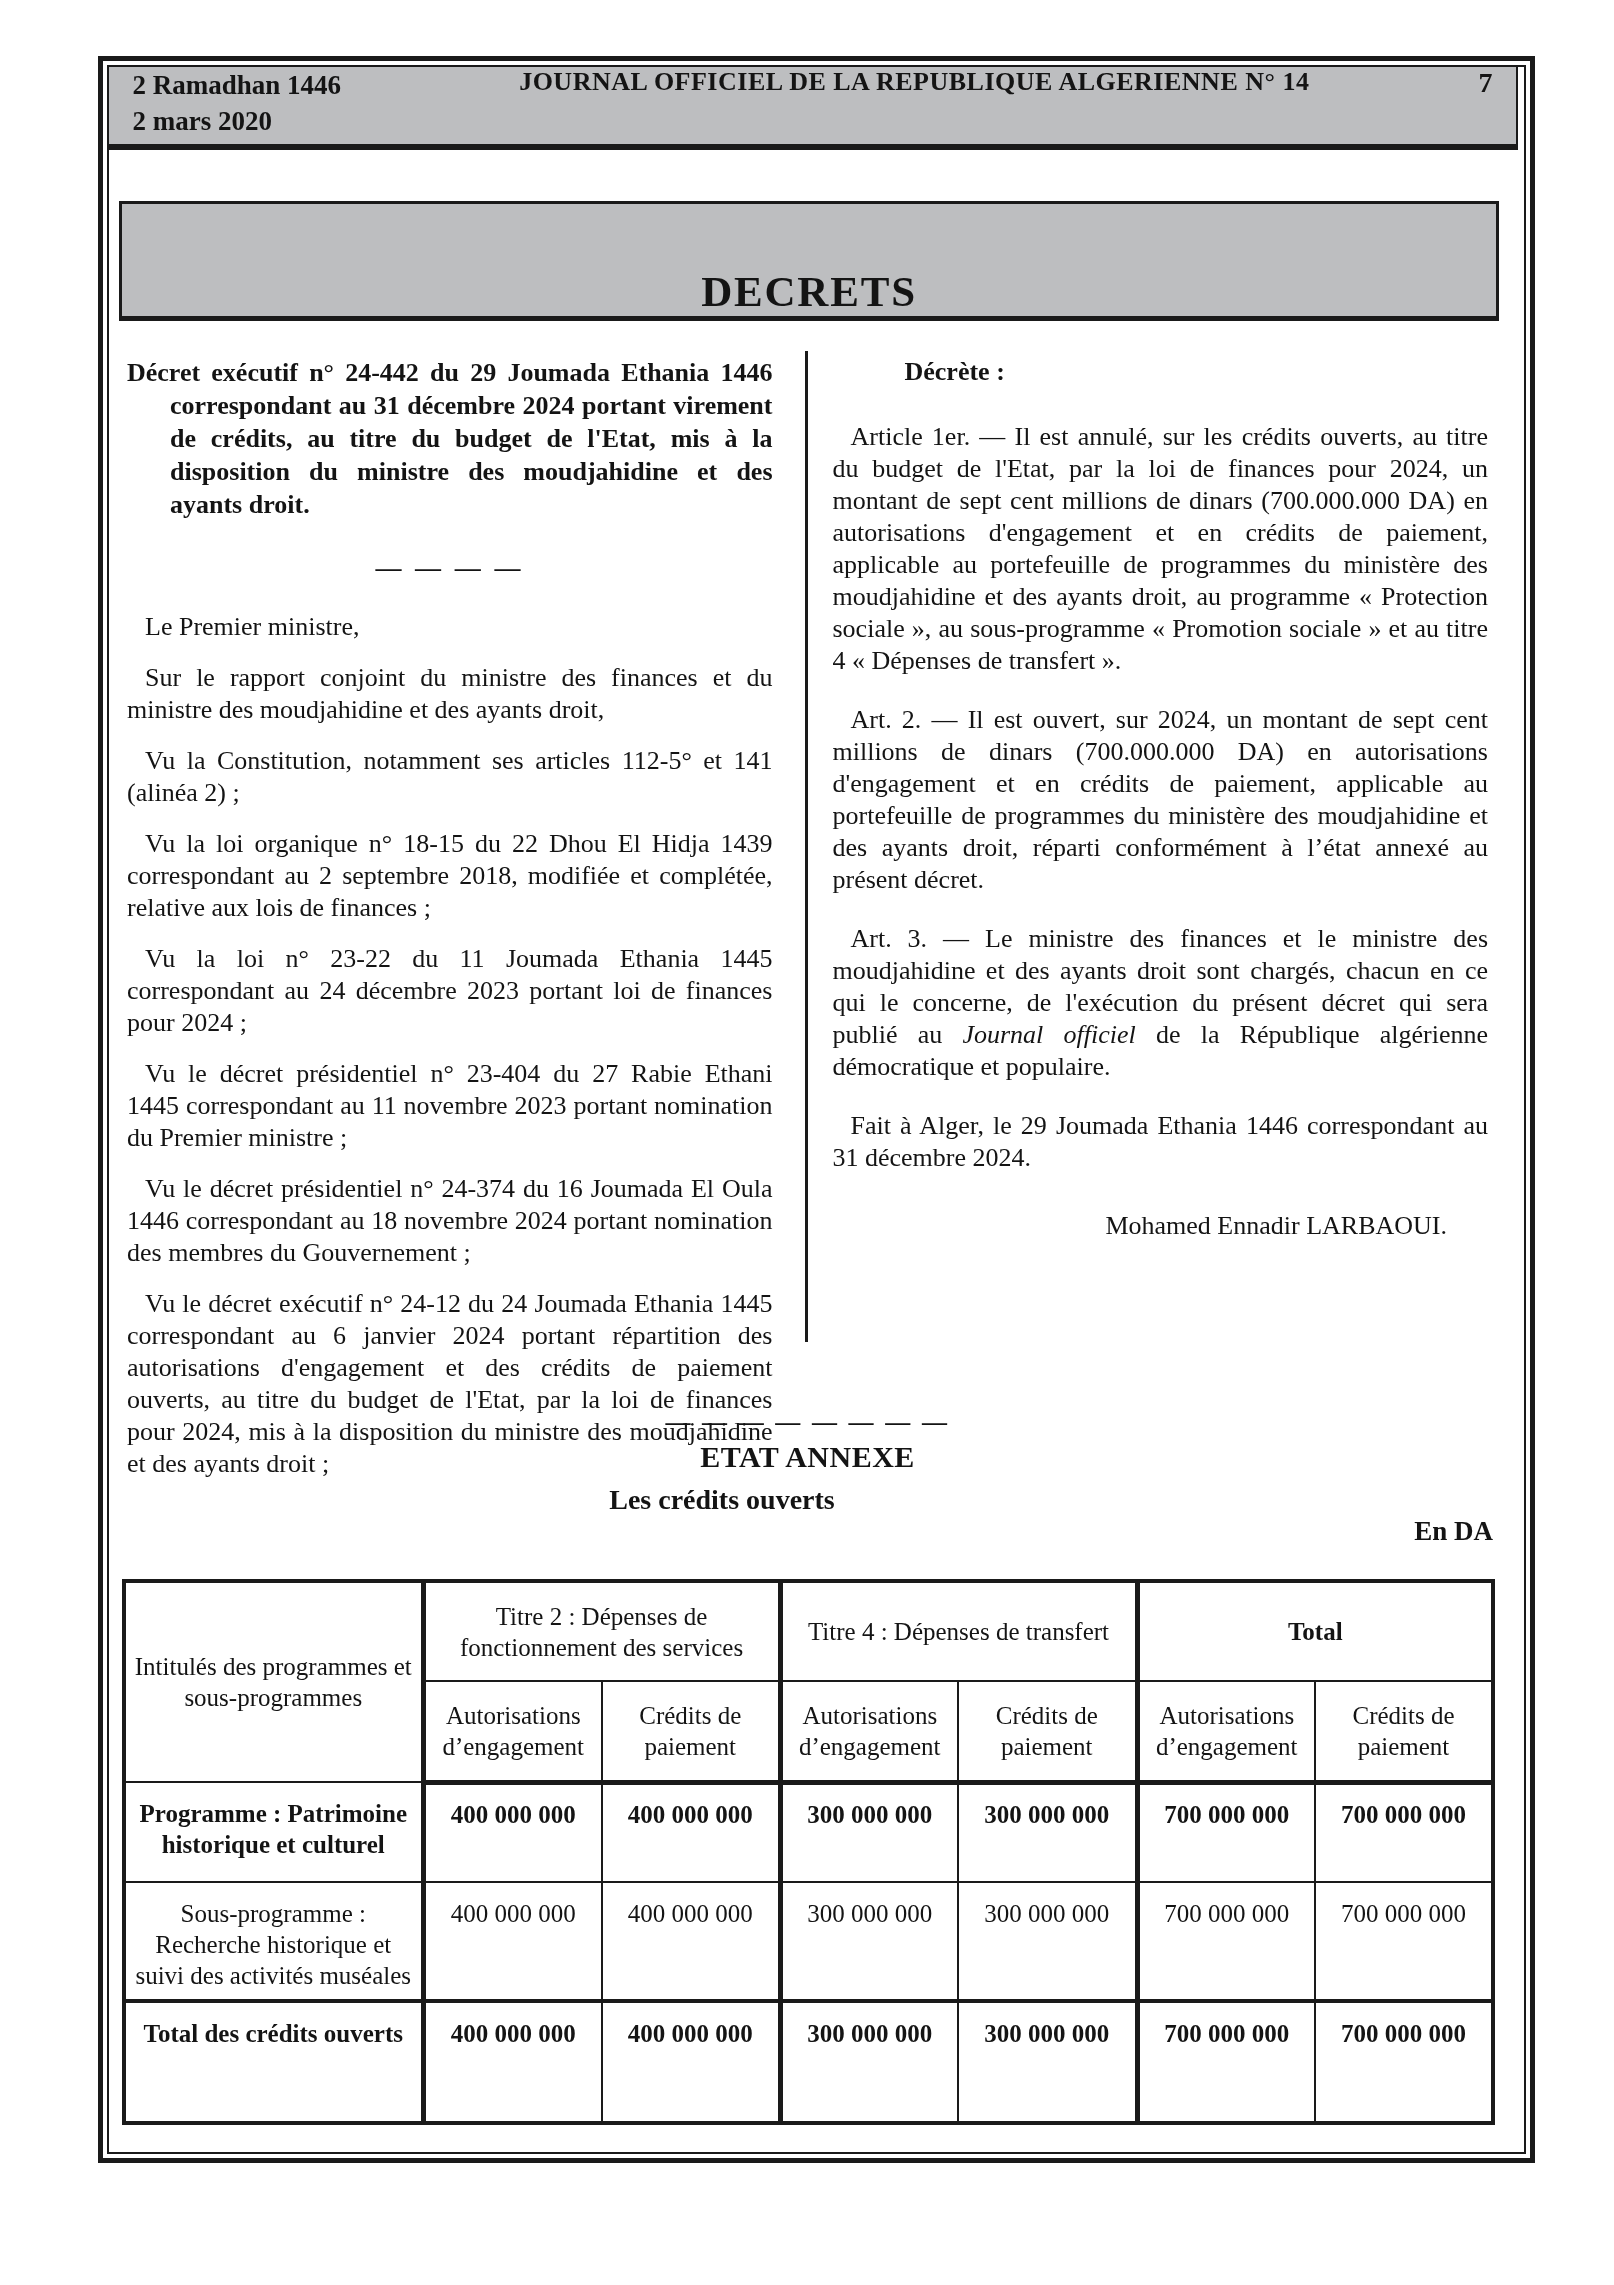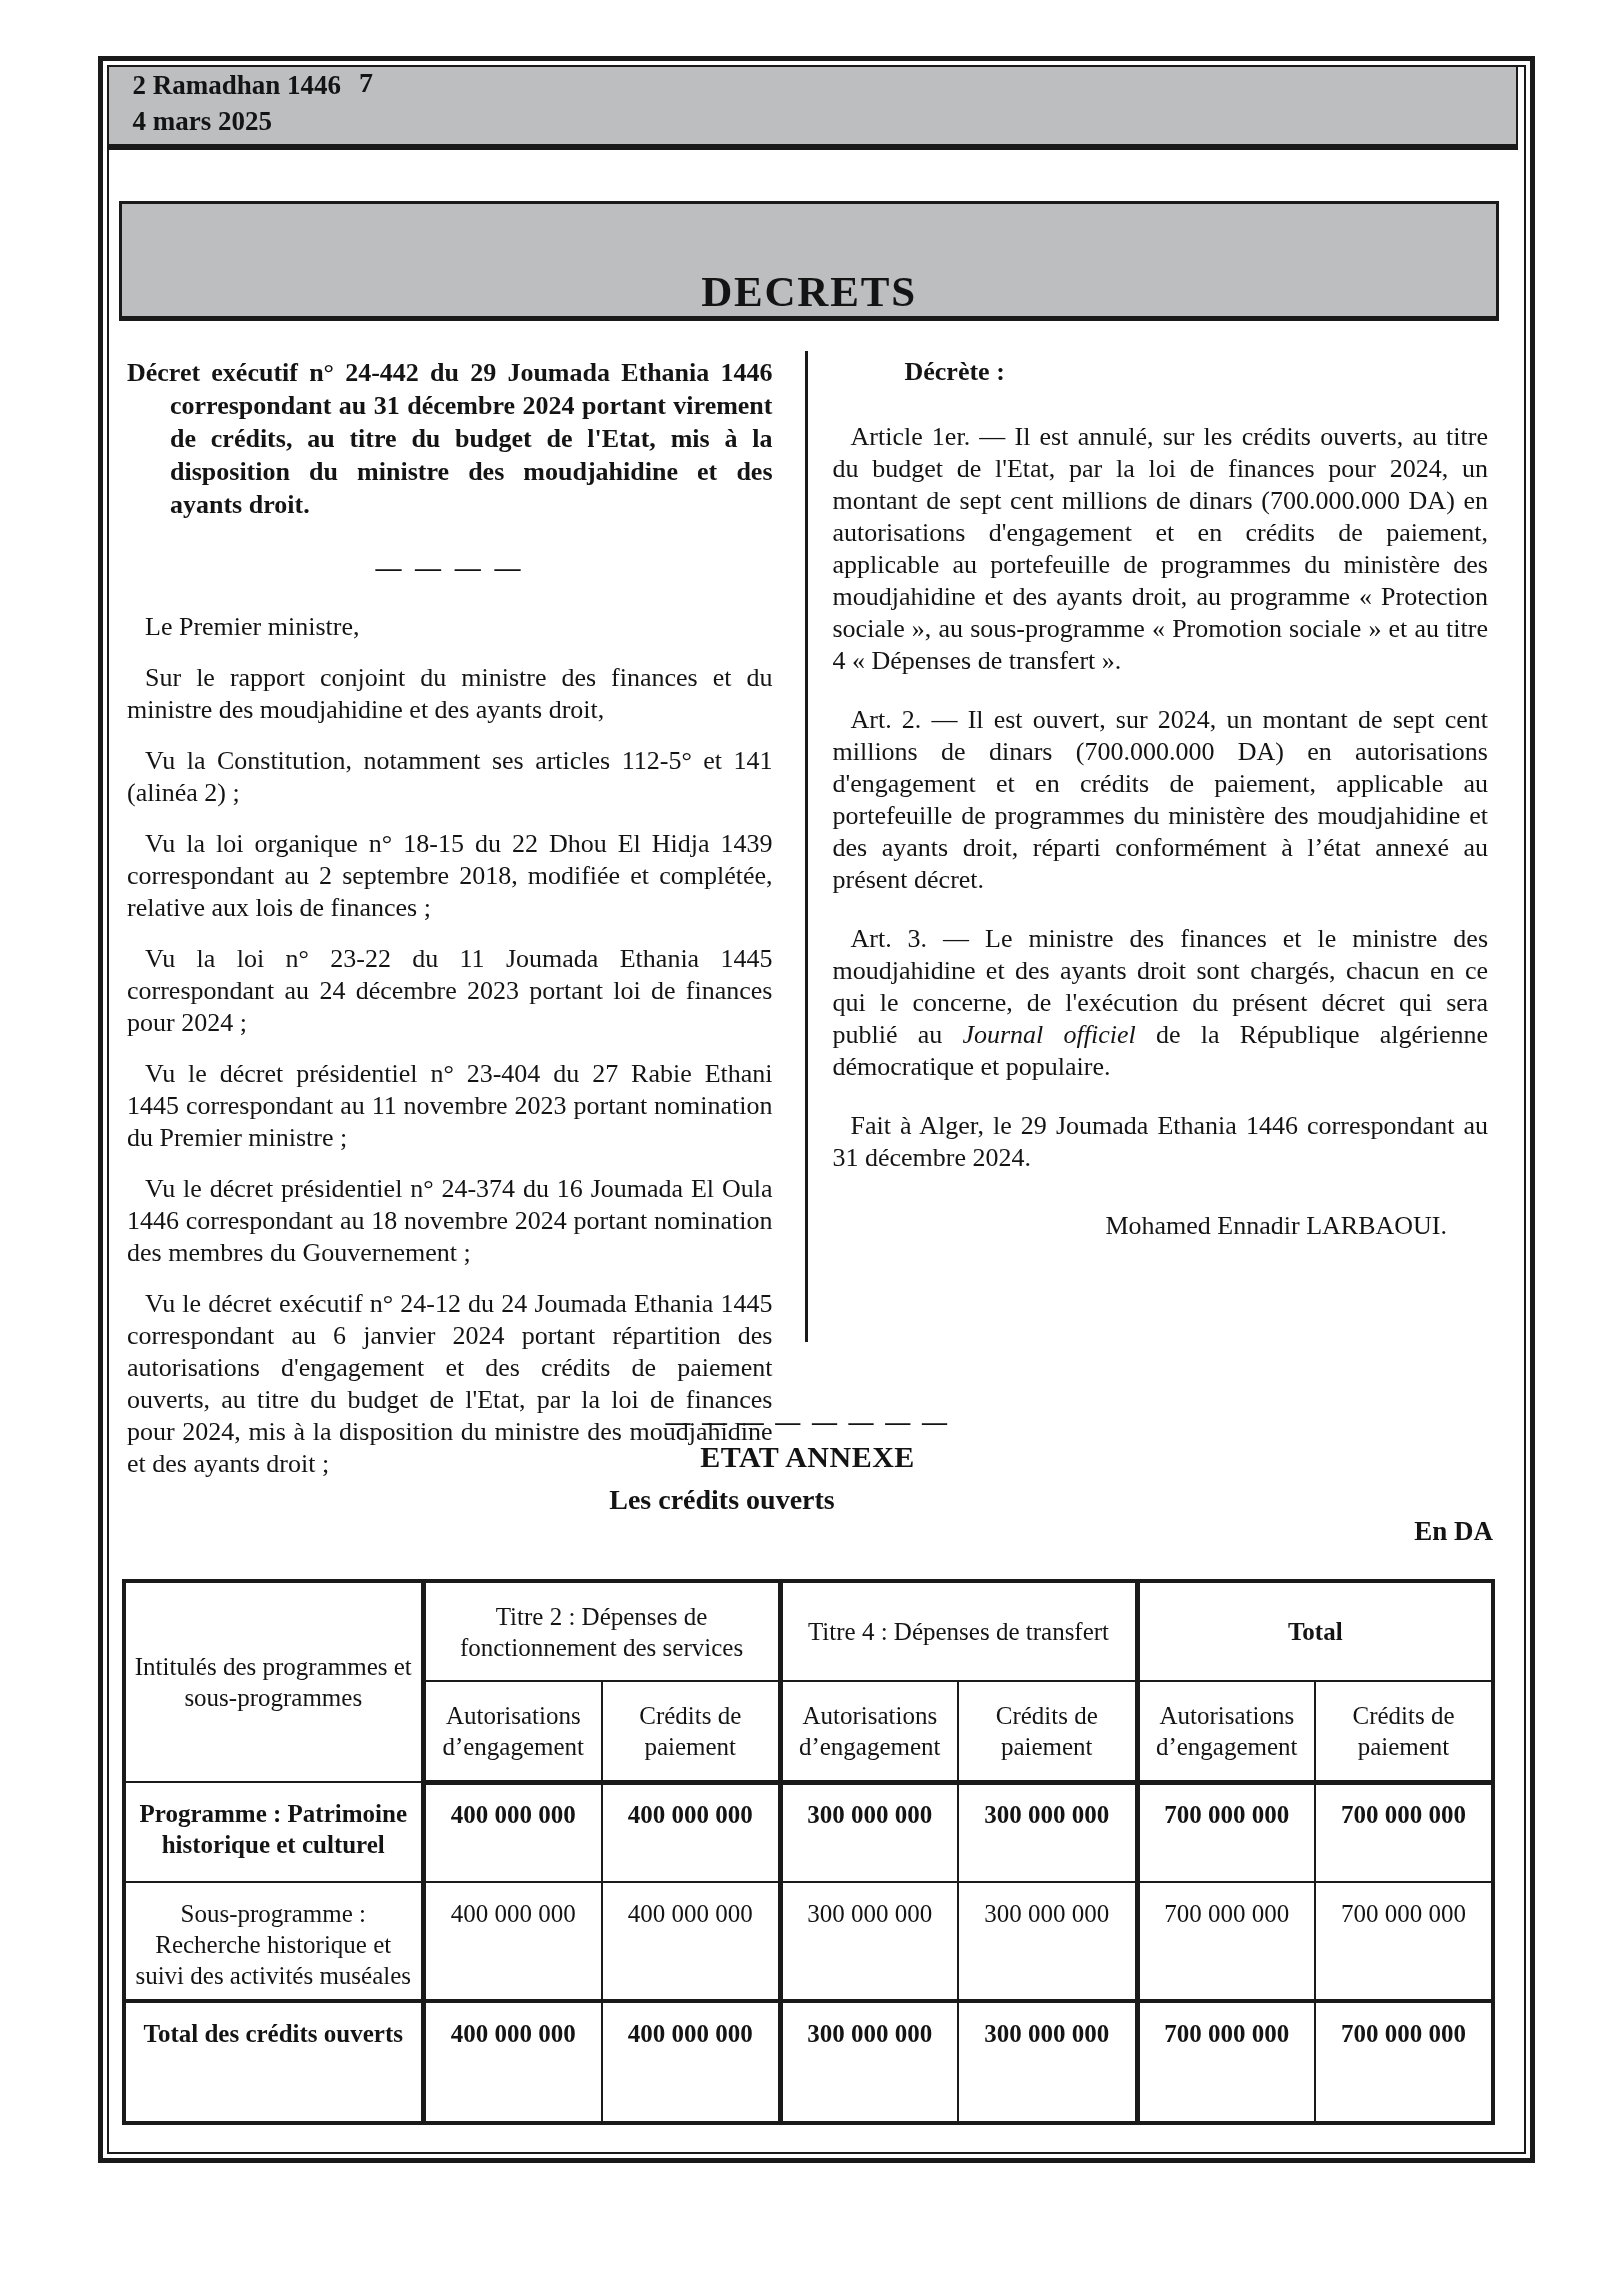--- a/index.html
+++ b/index.html
@@ -113,22 +113,23 @@
 
 <div class="page">
 
   <div class="frame">
     <div class="frame-inner"></div>
   </div>
 
   <div class="header-bar">
     <div class="header-dates">
       <div>2 Ramadhan 1446</div>
-      <div>4 mars 2025</div>
+      <div>2 mars 2020</div>
     </div>
+    <div class="header-title">JOURNAL OFFICIEL DE LA REPUBLIQUE ALGERIENNE N° 14</div>
     <div class="header-page-number">7</div>
   </div>
 
   <div class="decrets-box">
     <div class="decrets-title">DECRETS</div>
   </div>
 
   <div class="col-divider"></div>
 
   <div class="content">

